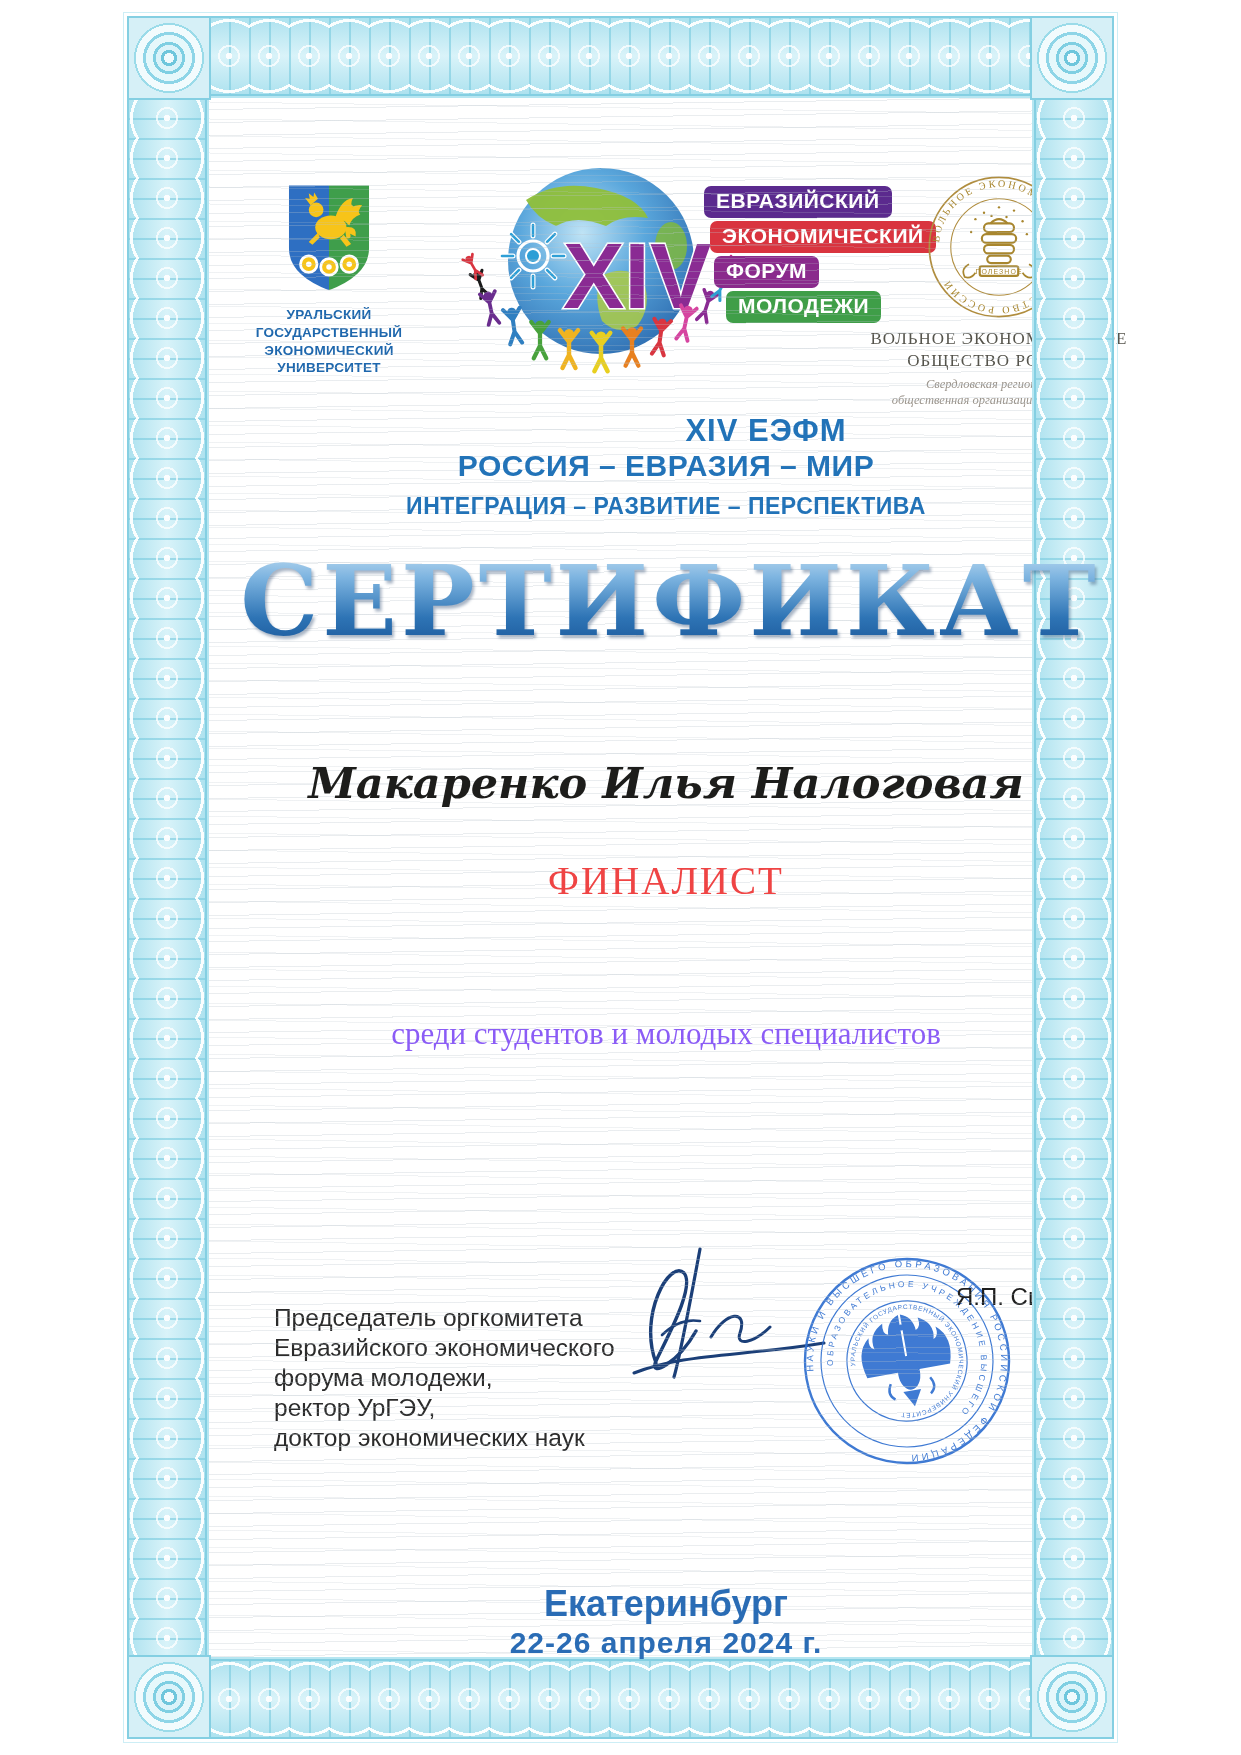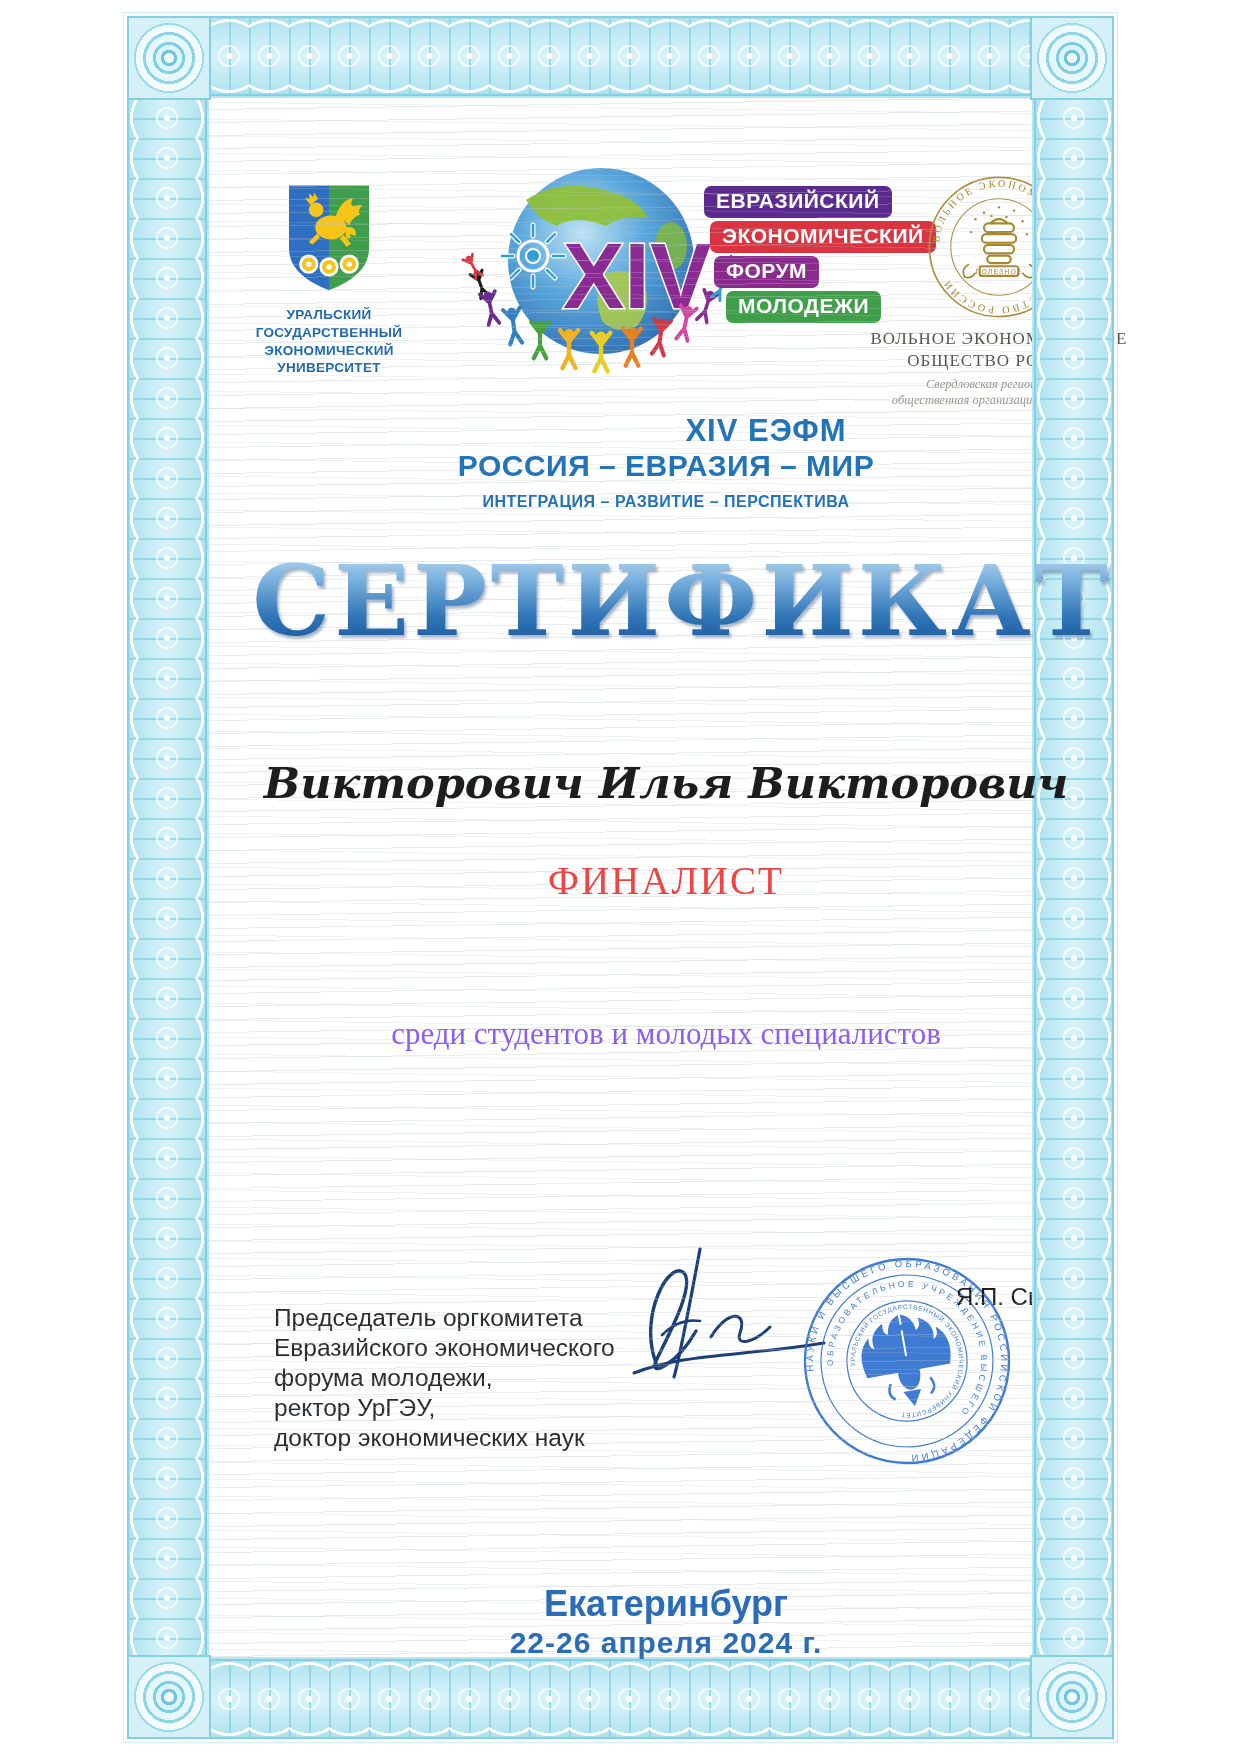--- a/index.html
+++ b/index.html
@@ -67,24 +67,24 @@
   .veo-name{margin-top:6px;font-family:"Liberation Serif",serif;font-size:17px;line-height:1.3;
     color:#55544c;letter-spacing:1px;}
   .veo-sub{margin-top:4px;font-family:"Liberation Serif",serif;font-style:italic;font-size:12.5px;
     line-height:1.3;color:#999289;}
 
   
   .slogan{position:absolute;top:413px;left:0;width:100%;text-align:center;
     color:#2273b8;font-family:"Liberation Sans",sans-serif;font-weight:bold;}
   .slogan-l1{font-size:31px;letter-spacing:1px;transform:translateX(100px);}
   .slogan-l2{font-size:30px;letter-spacing:.5px;margin-top:0;}
-  .slogan-l3{font-size:16px;letter-spacing:.5px;margin-top:10px;}
+  .slogan-l3{font-size:23px;letter-spacing:.5px;margin-top:10px;}
 
   .cert-title{
-    position:absolute;top:543px;left:16px;width:100%;text-align:center;
+    position:absolute;top:543px;left:4px;width:100%;text-align:center;
     font-family:"DejaVu Serif",serif;font-weight:bold;font-size:98px;letter-spacing:4px;
     background:linear-gradient(180deg,#cfe6f6 0%,#7db4e0 30%,#2e74b5 65%,#154f92 100%);
     -webkit-background-clip:text;background-clip:text;color:transparent;
     filter:drop-shadow(2px 3px 1.5px rgba(40,70,110,.40));
   }
 
   
   .recipient-name{position:absolute;top:758px;left:0;width:100%;text-align:center;
     font-family:"DejaVu Serif",serif;font-style:italic;font-weight:bold;font-size:43px;color:#1d1d1b;}
   .award-status{position:absolute;top:858px;left:0;width:100%;text-align:center;
@@ -302,21 +302,21 @@
   <div class="content-col">
 
     <div class="slogan">
       <div class="slogan-l1">XIV ЕЭФМ</div>
       <div class="slogan-l2">РОССИЯ – ЕВРАЗИЯ – МИР</div>
       <div class="slogan-l3">ИНТЕГРАЦИЯ – РАЗВИТИЕ – ПЕРСПЕКТИВА</div>
     </div>
 
     <div class="cert-title">СЕРТИФИКАТ</div>
 
-    <div class="recipient-name">Викторович Илья Викторович</div>
+    <div class="recipient-name">Макаренко Илья Налоговая</div>
     <div class="award-status">ФИНАЛИСТ</div>
     <div class="event-l2">среди студентов и молодых специалистов</div>
 
     <div class="footer-city">Екатеринбург</div>
     <div class="footer-dates">22-26 апреля 2024 г.</div>
   </div>
 
   <div class="sig-block">
     <div>Председатель оргкомитета</div>
     <div>Евразийского экономического</div>

